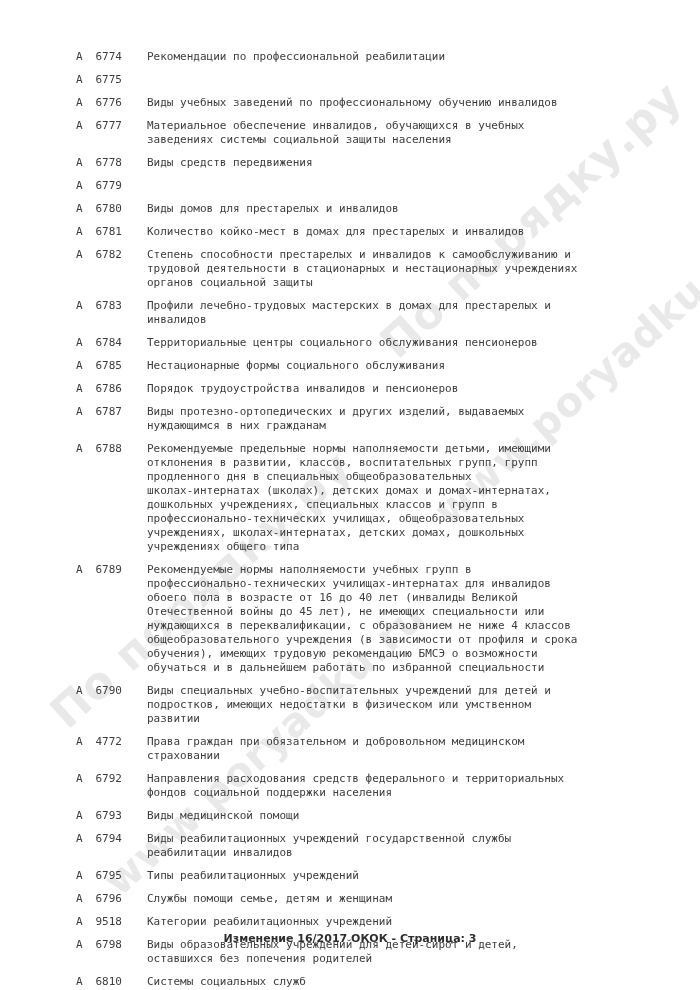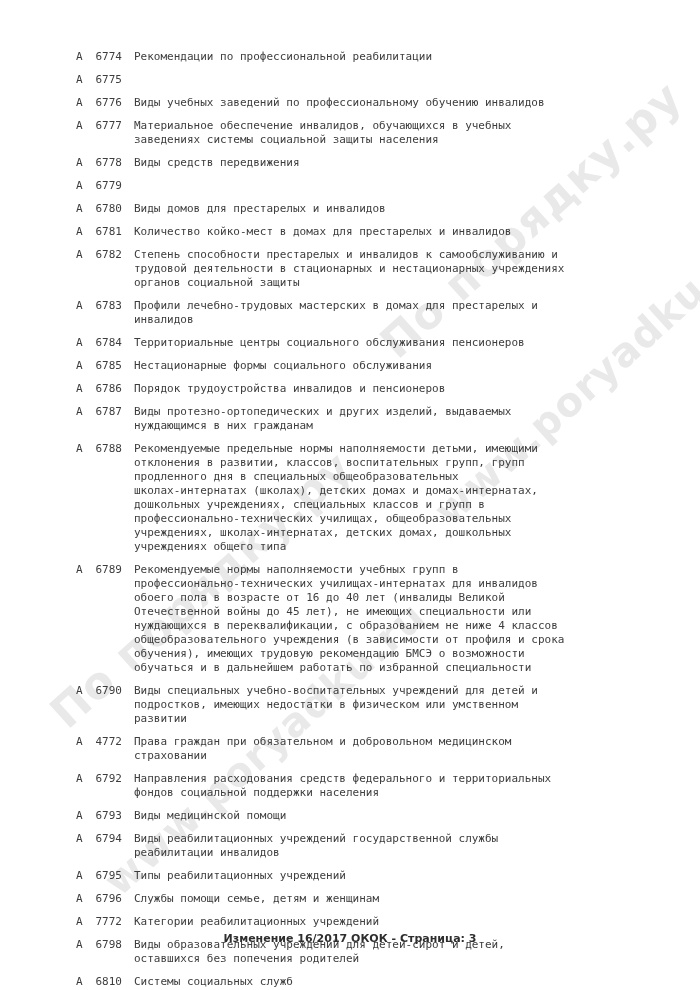--- a/index.html
+++ b/index.html
@@ -72,21 +72,21 @@
   .col-code {
     width: 46px;
     flex: 0 0 46px;
     text-align: right;
     font-size: 11px;
     line-height: 14px;
     color: #3d3d3d;
   }
   .col-name {
     flex: 1 1 auto;
-    padding-left: 12px;
+    padding-left: 25px;
     padding-right: 60px;
     box-sizing: border-box;
     font-size: 11px;
     line-height: 14px;
     color: #3d3d3d;
     text-align: justify;
     text-justify: inter-word;
     white-space: pre-line;
   }
 
@@ -249,21 +249,21 @@
         <div class="col-code">6795</div>
         <div class="col-name">Типы реабилитационных учреждений</div>
       </div>
       <div class="entry">
         <div class="col-type">A</div>
         <div class="col-code">6796</div>
         <div class="col-name">Службы помощи семье, детям и женщинам</div>
       </div>
       <div class="entry">
         <div class="col-type">A</div>
-        <div class="col-code">7772</div>
+        <div class="col-code">9518</div>
         <div class="col-name">Категории реабилитационных учреждений</div>
       </div>
       <div class="entry">
         <div class="col-type">A</div>
         <div class="col-code">6798</div>
         <div class="col-name">Виды образовательных учреждений для детей-сирот и детей,
 оставшихся без попечения родителей</div>
       </div>
       <div class="entry">
         <div class="col-type">A</div>

